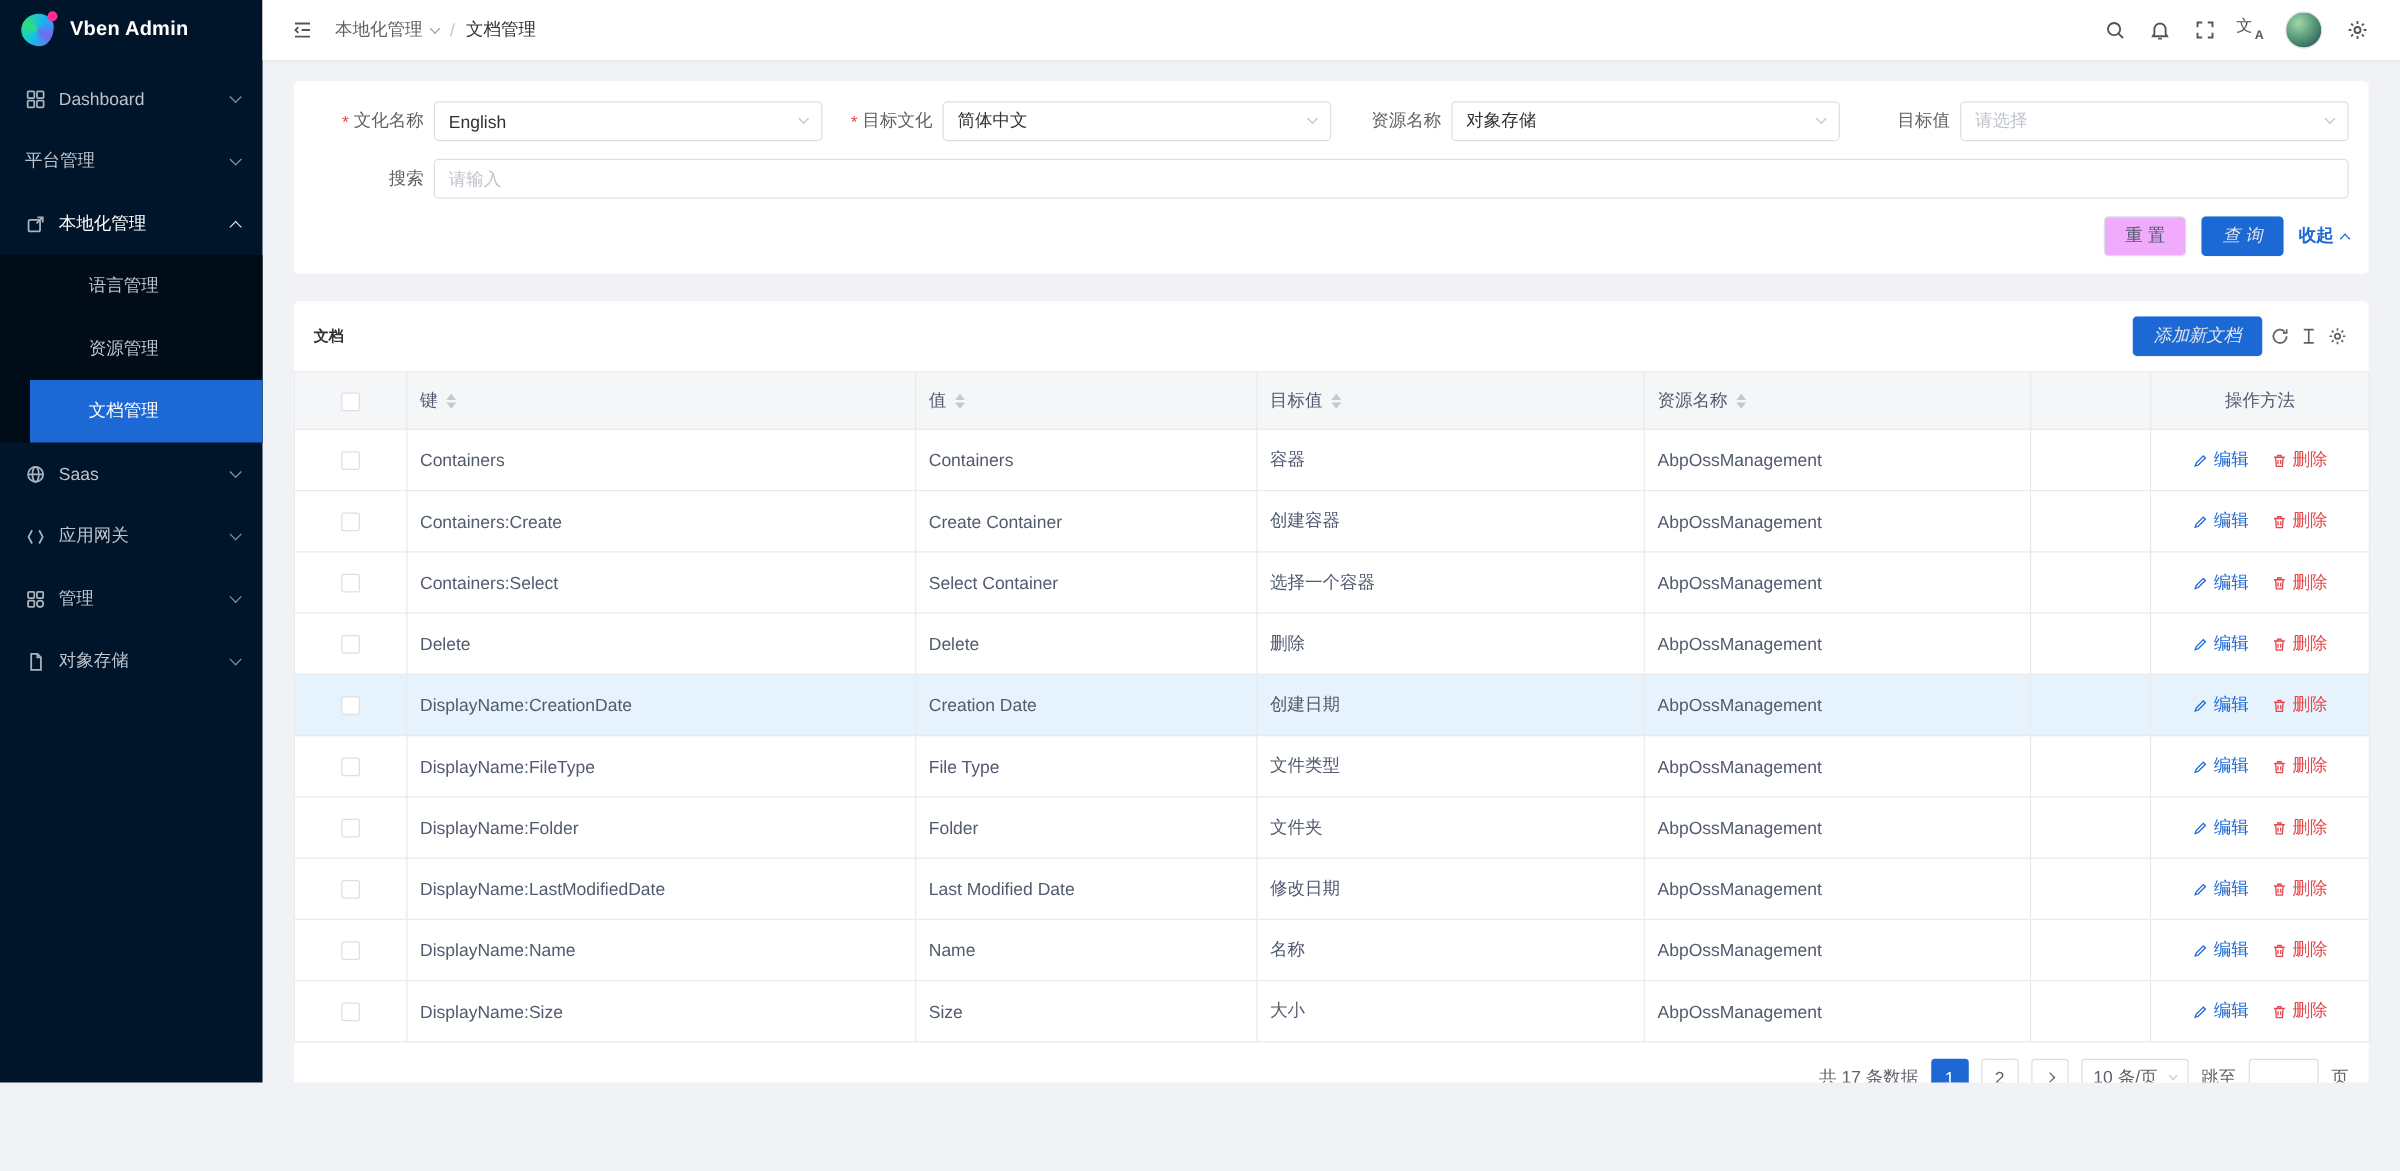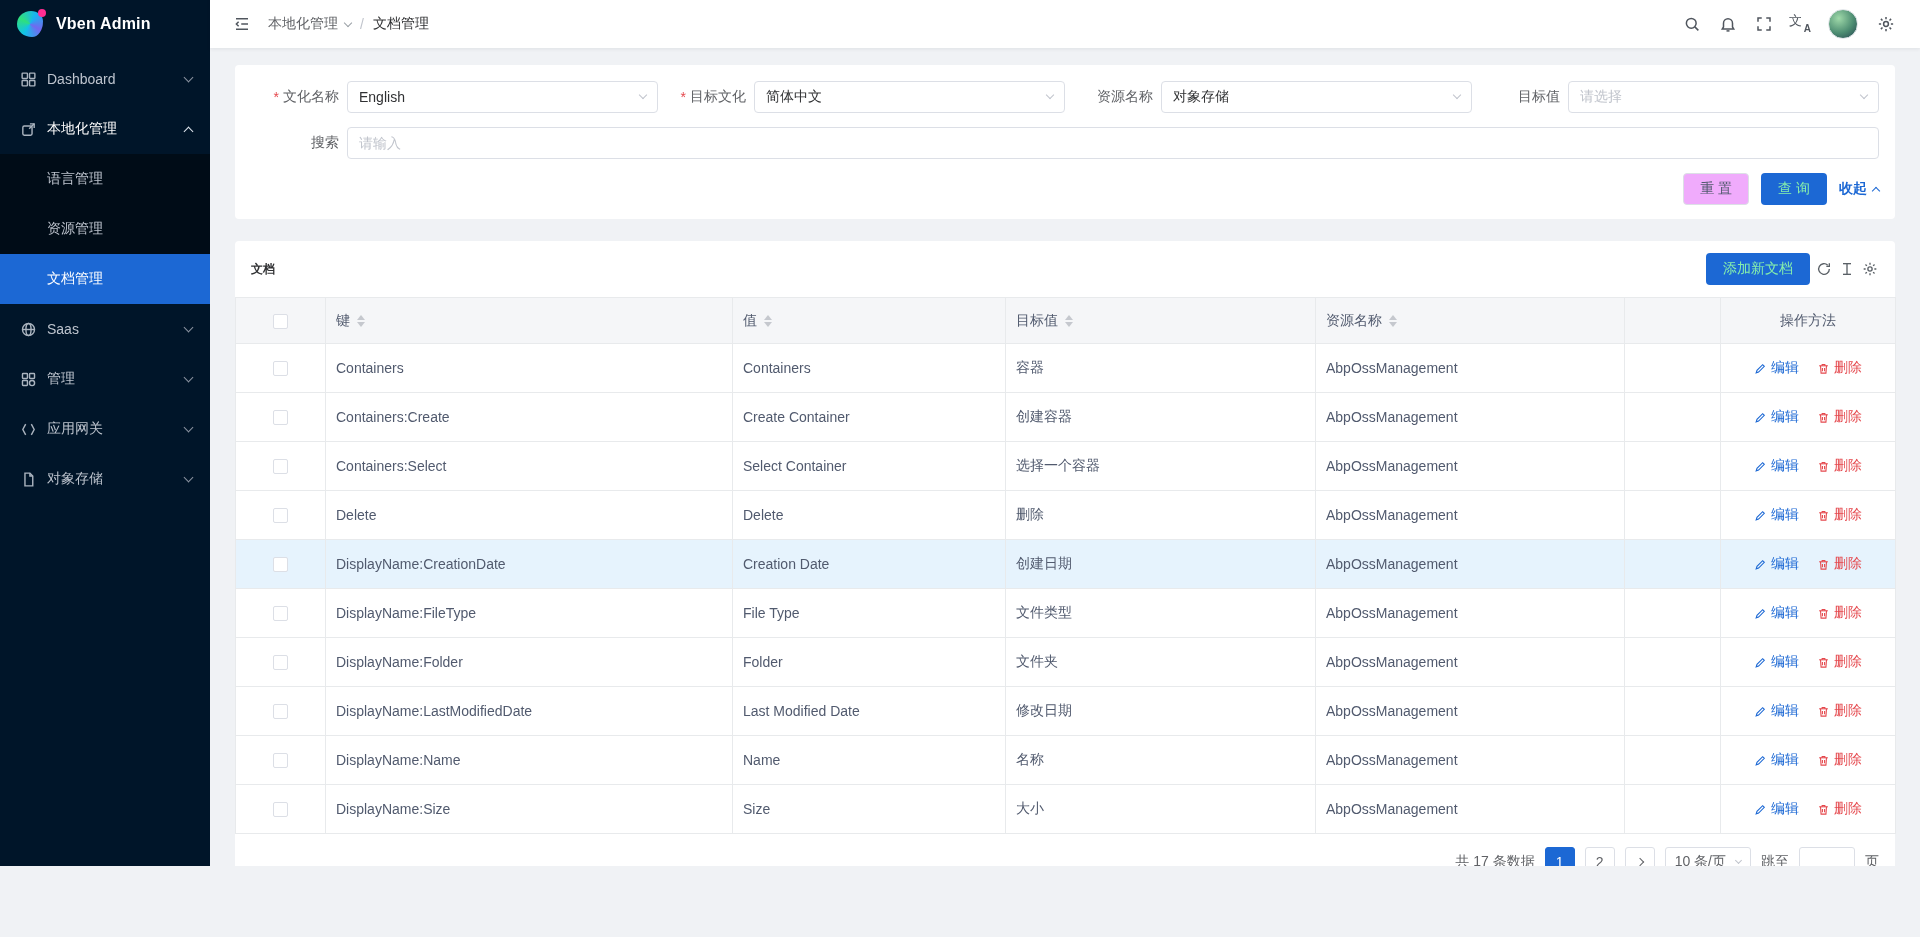--- a/index.html
+++ b/index.html
@@ -24,21 +24,21 @@
   .logo-mark{position:relative;width:30px;height:30px;flex-shrink:0;}
   .logo-blob{position:absolute;left:1px;top:2px;width:26px;height:26px;border-radius:54% 46% 42% 58%/50% 40% 60% 50%;background:conic-gradient(from 210deg,#12c2e9,#2fe07c,#18b3f0,#7367f0,#12c2e9);}
   .logo-dot{position:absolute;right:0;top:0;width:8px;height:8px;border-radius:50%;background:#ff2d92;}
   .logo-text{color:#fff;font-size:16px;font-weight:700;letter-spacing:.2px;}
   .menu{flex:1;padding-top:6px;}
   .menu-item{height:50px;display:flex;align-items:center;padding:0 18px 0 20px;color:#bdc4ce;font-size:14px;cursor:pointer;}
   .menu-item .mi-icon{width:17px;height:17px;margin-right:10px;flex-shrink:0;color:#aab4bf;}
   .menu-item.no-icon{padding-left:20px;}
   .menu-item .spacer{flex:1;}
   .menu-item.active-parent{color:#fff;}
-  .submenu{background:var(--sidebar-sub);}
+  .submenu{background:var(--sidebar-sub);padding-left:24px;}
   .submenu .menu-item{padding-left:47px;}
   .submenu .menu-item.active{background:var(--primary);color:#fff;}
   .chev{display:inline-block;width:7px;height:7px;border-right:1.6px solid currentColor;border-bottom:1.6px solid currentColor;}
   .chev.down{transform:rotate(45deg);margin-top:-4px;}
   .chev.up{transform:rotate(-135deg);margin-top:4px;}
   .chev.right{transform:rotate(-45deg);}
   .menu .chev{color:#8a93a0;}
   .menu-item.active .chev,.menu-item.active-parent .chev{color:#dfe6ee;}
 
   
@@ -69,21 +69,21 @@
   .req{color:var(--danger);}
   .select{flex:1;height:32px;border:1px solid var(--input-border);border-radius:4px;background:#fff;display:flex;align-items:center;padding:0 11px;cursor:pointer;color:#303133;}
   .select .ph{color:var(--muted);text-align:center;}
   .select .chev{width:6px;height:6px;color:#c0c4cc;margin-left:auto;}
   .filter-row2{display:flex;align-items:center;margin-top:14px;}
   .text-input{flex:1;height:32px;border:1px solid var(--input-border);border-radius:4px;padding:0 11px;font-size:14px;color:#303133;font-family:inherit;outline:none;}
   .text-input::placeholder{color:var(--muted);}
   .filter-actions{display:flex;align-items:center;justify-content:flex-end;gap:12px;margin-top:14px;}
   .btn{height:32px;padding:0 16px;border-radius:4px;border:1px solid transparent;font-size:14px;font-family:inherit;display:inline-flex;align-items:center;justify-content:center;cursor:pointer;}
   .btn-default{background:#f0abfc;border-color:var(--input-border);color:#515a6e;}
-  .btn-primary{background:var(--primary);color:#86efac;}
+  .btn-primary{background:var(--primary);color:#e5e5e5;font-style:italic;}
   .collapse-link{display:flex;align-items:center;gap:6px;color:var(--primary);font-weight:600;cursor:pointer;}
   .collapse-link .chev{width:6px;height:6px;}
 
   
   .table-card{margin-top:22px;background:#fff;border-radius:4px;}
   .table-toolbar{height:56px;display:flex;align-items:center;padding:0 16px;}
   .table-title{font-size:12px;font-weight:600;color:#303133;}
   .toolbar-right{margin-left:auto;display:flex;align-items:center;gap:5px;}
   .tool-icon{width:18px;height:18px;display:flex;align-items:center;justify-content:center;color:#5a6066;cursor:pointer;}
   .tool-icon svg{width:16px;height:16px;}
@@ -136,20 +136,25 @@
             <rect x="3" y="3" width="7.5" height="7.5" rx="1"></rect>
             <rect x="13.5" y="3" width="7.5" height="7.5" rx="1"></rect>
             <rect x="3" y="13.5" width="7.5" height="7.5" rx="1"></rect>
             <rect x="13.5" y="13.5" width="7.5" height="7.5" rx="1"></rect>
           </svg>
         <span>Dashboard</span>
         <span class="spacer"></span>
           <i class="chev down"></i>
       </div>
 
+      <div class="menu-item no-icon">
+        <span>平台管理</span>
+        <span class="spacer"></span>
+          <i class="chev down"></i>
+      </div>
 
       <div class="menu-item active-parent">
         <svg class="mi-icon" viewBox="0 0 24 24" fill="none" stroke="currentColor" stroke-width="2">
             <rect x="4" y="7" width="13" height="13" rx="2"></rect>
             <path d="M14 4h6v6"></path>
             <path d="M20 4l-7 7"></path>
           </svg>
         <span>本地化管理</span>
         <span class="spacer"></span>
           <i class="chev up"></i>
@@ -173,36 +178,36 @@
             <ellipse cx="12" cy="12" rx="3.6" ry="8.5"></ellipse>
             <path d="M3.5 12h17"></path>
           </svg>
         <span>Saas</span>
         <span class="spacer"></span>
           <i class="chev down"></i>
       </div>
 
       <div class="menu-item">
         <svg class="mi-icon" viewBox="0 0 24 24" fill="none" stroke="currentColor" stroke-width="2">
+            <path d="M8 4.5L4 12l4 7.5"></path>
+            <path d="M16 4.5L20 12l-4 7.5"></path>
+          </svg>
+        <span>应用网关</span>
+        <span class="spacer"></span>
+          <i class="chev down"></i>
+      </div>
+
+      <div class="menu-item">
+        <svg class="mi-icon" viewBox="0 0 24 24" fill="none" stroke="currentColor" stroke-width="2">
             <rect x="3.5" y="3.5" width="7" height="7" rx="1"></rect>
             <rect x="13.5" y="3.5" width="7" height="7" rx="1"></rect>
             <rect x="3.5" y="13.5" width="7" height="7" rx="1"></rect>
             <circle cx="17" cy="17" r="3.6"></circle>
           </svg>
         <span>管理</span>
-        <span class="spacer"></span>
-          <i class="chev down"></i>
-      </div>
-
-      <div class="menu-item">
-        <svg class="mi-icon" viewBox="0 0 24 24" fill="none" stroke="currentColor" stroke-width="2">
-            <path d="M8 4.5L4 12l4 7.5"></path>
-            <path d="M16 4.5L20 12l-4 7.5"></path>
-          </svg>
-        <span>应用网关</span>
         <span class="spacer"></span>
           <i class="chev down"></i>
       </div>
 
       <div class="menu-item">
         <svg class="mi-icon" viewBox="0 0 24 24" fill="none" stroke="currentColor" stroke-width="2">
             <path d="M7 3h7l4 4v14H7z"></path>
             <path d="M14 3v4h4"></path>
           </svg>
         <span>对象存储</span>

